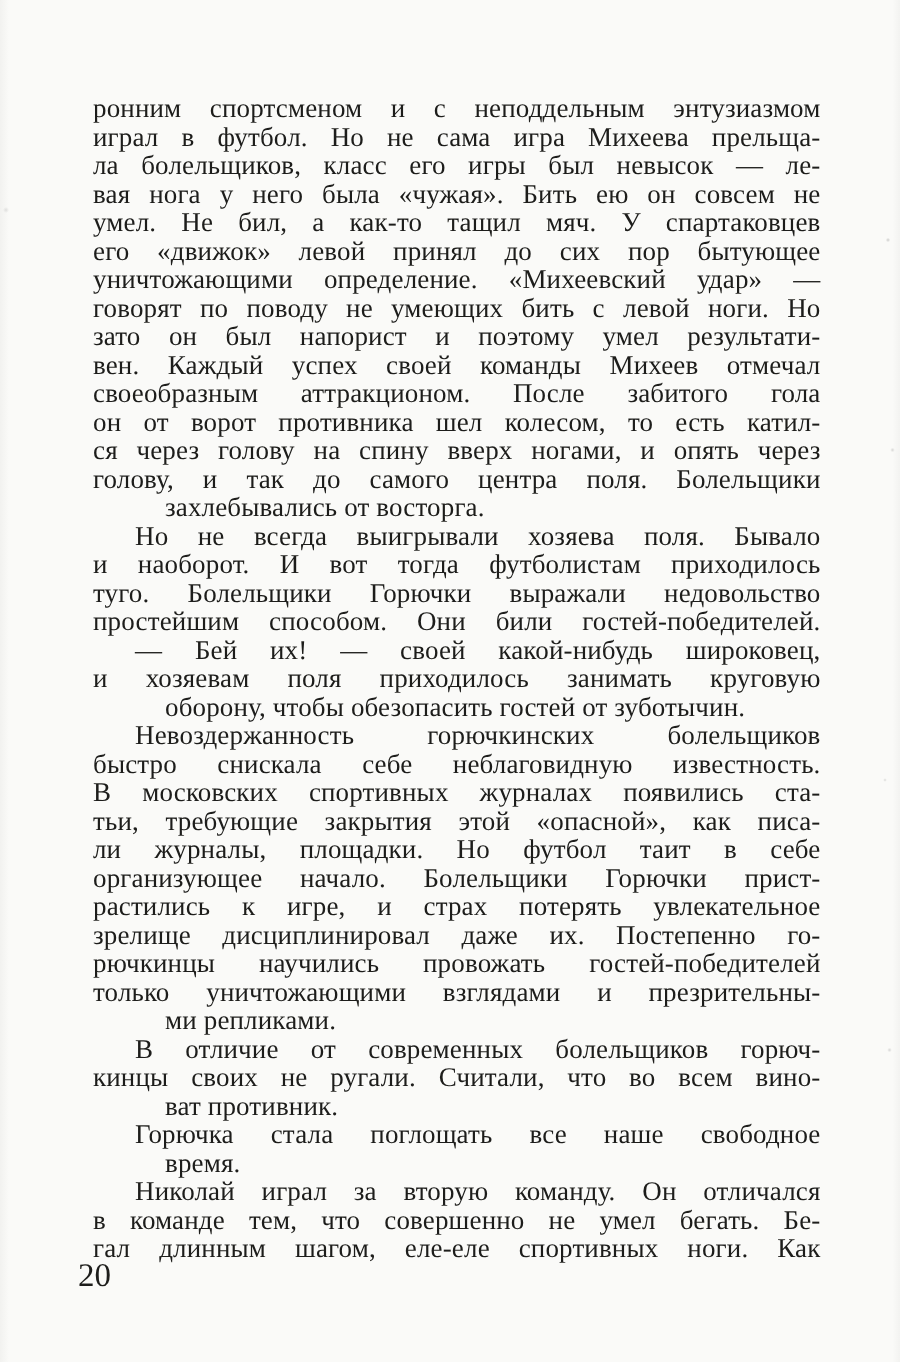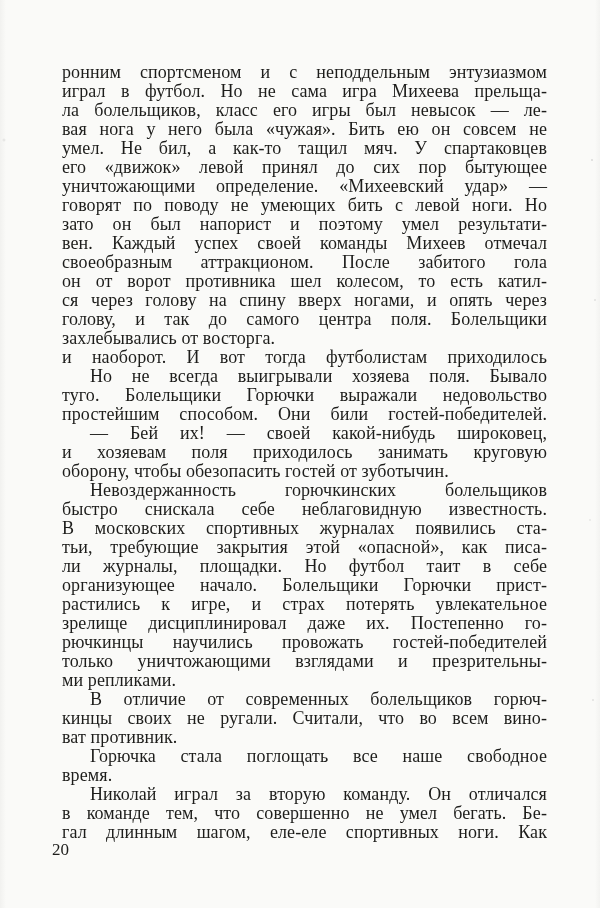--- a/index.html
+++ b/index.html
@@ -41,26 +41,27 @@
     text-align: justify;
     text-align-last: justify;
     white-space: nowrap;
     letter-spacing: 0.1px;
   }
   .line.indent {
     padding-left: 28px;
   }
   .line.last {
     text-align-last: left;
+    margin-left: 48px;
   }
   .page-number {
     position: absolute;
     left: 52px;
     top: 840px;
-    font-size: 17px;
+    font-size: 22px;
     line-height: 20px;
     color: var(--ink, #1d1d1b);
   }
 </style>
 </head>
 <body>
 
 <div class="scan-noise"></div>
 
 <div>
@@ -73,22 +74,22 @@
       <div class="line">его «движок» левой принял до сих пор  бытующее</div>
       <div class="line">уничтожающими определение. «Михеевский удар» —</div>
       <div class="line">говорят по поводу не умеющих бить с левой ноги. Но</div>
       <div class="line">зато он был напорист и поэтому умел результати-</div>
       <div class="line">вен. Каждый успех своей команды Михеев отмечал</div>
       <div class="line">своеобразным аттракционом. После забитого гола</div>
       <div class="line">он от ворот противника шел колесом, то есть катил-</div>
       <div class="line">ся через голову на спину вверх ногами, и опять через</div>
       <div class="line">голову, и так до самого центра поля. Болельщики</div>
       <div class="line last">захлебывались от восторга.</div>
+      <div class="line indent">Но не всегда выигрывали хозяева поля. Бывало</div>
       <div class="line">и наоборот. И вот тогда футболистам приходилось</div>
-      <div class="line indent">Но не всегда выигрывали хозяева поля. Бывало</div>
       <div class="line">туго. Болельщики Горючки выражали недовольство</div>
       <div class="line">простейшим способом. Они били гостей-победителей.</div>
       <div class="line indent">— Бей их! — своей какой-нибудь широковец,</div>
       <div class="line">и хозяевам поля приходилось занимать круговую</div>
       <div class="line last">оборону, чтобы обезопасить гостей от зуботычин.</div>
       <div class="line indent">Невоздержанность горючкинских болельщиков</div>
       <div class="line">быстро снискала себе неблаговидную известность.</div>
       <div class="line">В московских спортивных журналах появились ста-</div>
       <div class="line">тьи, требующие закрытия этой «опасной», как писа-</div>
       <div class="line">ли журналы, площадки. Но футбол таит в себе</div>

